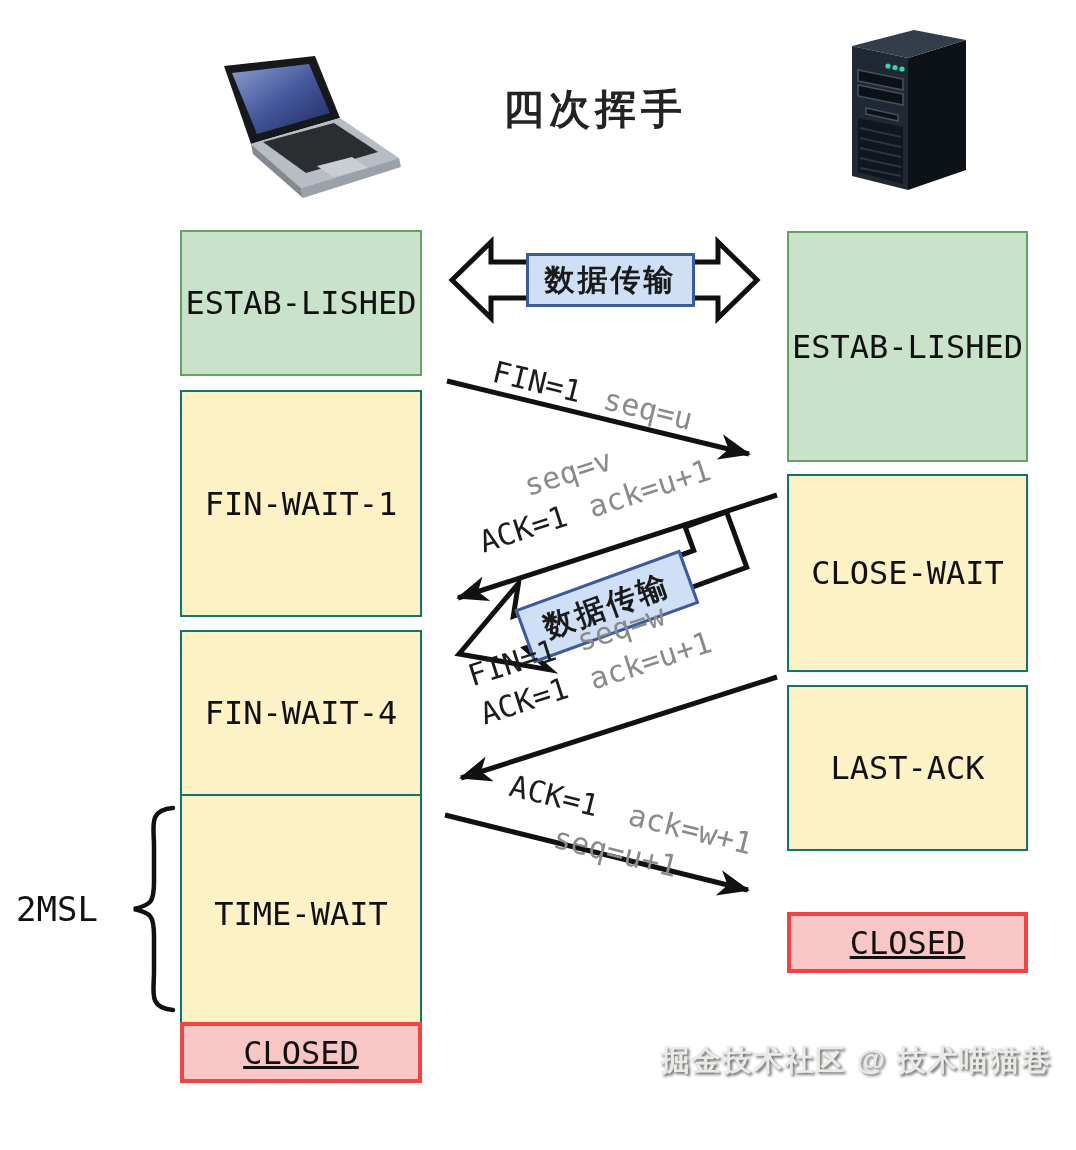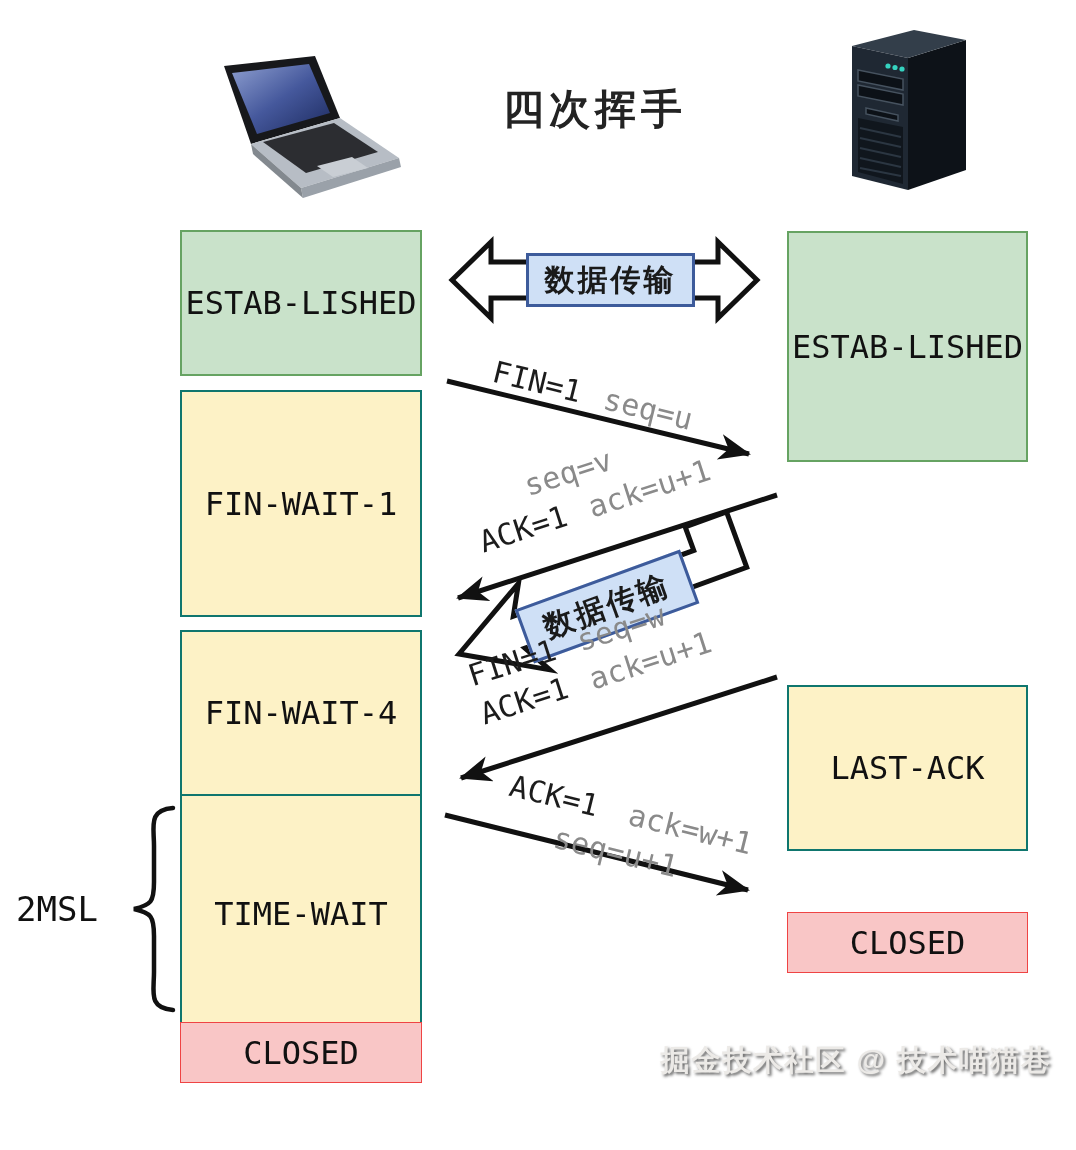--- a/index.html
+++ b/index.html
@@ -16,21 +16,21 @@
     font-size:41px;font-weight:700;color:#232323;letter-spacing:5px;
   }
   
   .state-box{
     left:180px;width:242px;box-sizing:border-box;
     display:flex;align-items:center;justify-content:center;
     font-size:32px;color:#111;white-space:nowrap;text-align:right;
   }
   .green{background:#c9e2ca;border:2px solid #66a362;}
   .yellow{background:#fdf2c6;border:2px solid #0f766e;}
-  .red{background:#f9c6c6;border:1px solid #ef4444;}
+  .red{background:#f9c6c6;border:4px solid #ef4444;text-decoration:underline;}
   .rcol{left:787px;width:241px;}
   
   .transfer-box{
     box-sizing:border-box;background:#cfe0f6;border:3px solid #3d5b9b;
     display:flex;align-items:center;justify-content:center;
     font-family:"Liberation Sans","DejaVu Sans",sans-serif;
     font-size:30px;font-weight:600;color:#1a1a1a;letter-spacing:3px;
   }
   #transfer1{left:526px;top:253px;width:169px;height:54px;}
   #transfer2{left:519px;top:578px;width:176px;height:57px;transform:rotate(-20deg);}
@@ -134,20 +134,23 @@
   <div class="abs state-box yellow" style="top:794px;height:240px;">
     <span>TIME-WAIT</span>
   </div>
   <div class="abs state-box red" style="top:1022px;height:61px;">
     <span>CLOSED</span>
   </div>
 
   <div class="abs state-box rcol green" style="top:231px;height:231px;">
     <span>ESTAB-LISHED</span>
   </div>
+  <div class="abs state-box rcol yellow" style="top:474px;height:198px;">
+    <span>CLOSE-WAIT</span>
+  </div>
   <div class="abs state-box rcol yellow" style="top:685px;height:166px;">
     <span>LAST-ACK</span>
   </div>
   <div class="abs state-box rcol red" style="top:912px;height:61px;">
     <span>CLOSED</span>
   </div>
 
   <div id="transfer1" class="abs transfer-box">
     <span>数据传输</span>
   </div>

